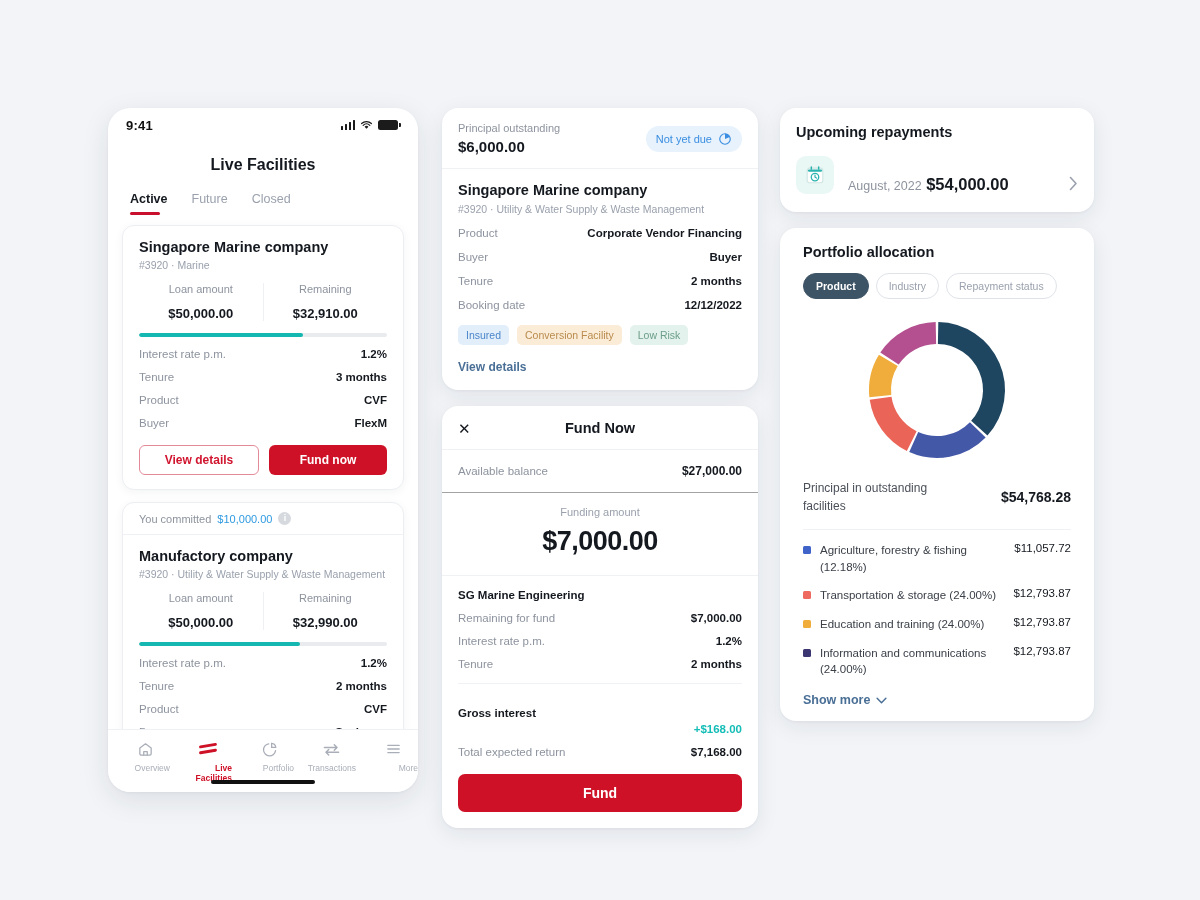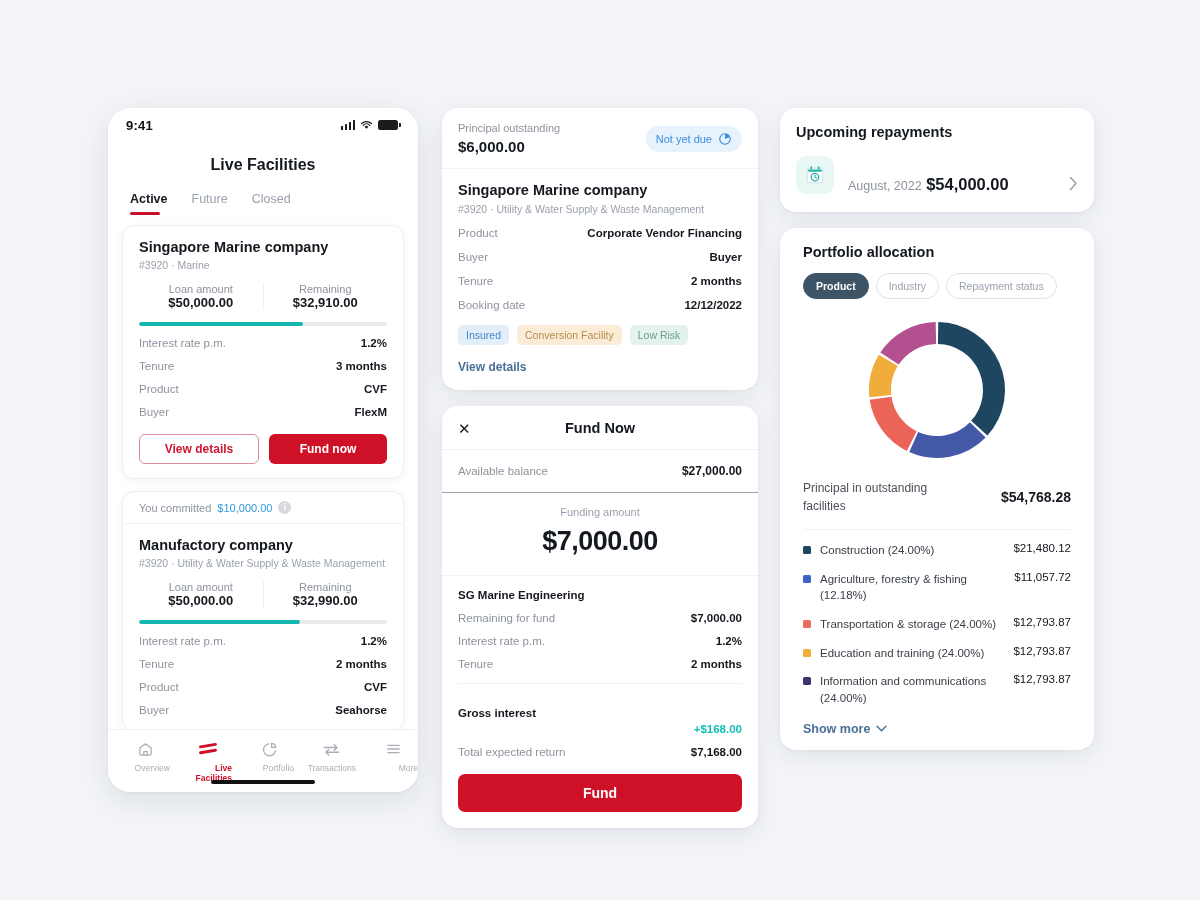--- a/index.html
+++ b/index.html
@@ -71,21 +71,21 @@
     width: 13px; height: 13px; border-radius: 50%; background: #d6d9de;
     color: #fff; font-size: 9px; font-weight: 700; text-align: center; line-height: 13px;
   }
   .fcard-body { padding: 13px 16px 14px; }
   .co-name { font-size: 14.5px; font-weight: 700; color: #14181f; }
   .co-sub { font-size: 10.5px; color: #9aa1ad; margin-top: 4px; }
   .amt-row { display: flex; margin-top: 12px; }
   .amt-col { flex: 1; text-align: center; }
   .amt-col:first-child { border-right: 1px solid #eef0f3; }
   .amt-lbl { font-size: 11px; color: #8d939e; }
-  .amt-val { font-size: 13px; font-weight: 700; color: #14181f; margin-top: 0; }
+  .amt-val { font-size: 13px; font-weight: 700; color: #14181f; margin-top: 11px; }
   .progress { height: 4px; background: #e9ebef; border-radius: 3px; margin-top: 12px; overflow: hidden; }
   .progress > span { display: block; height: 100%; background: #14b8b0; border-radius: 3px; }
   .kv { display: flex; justify-content: space-between; align-items: center; margin-top: 11px; }
   .kv .k { font-size: 11.5px; color: #8d939e; }
   .kv .v { font-size: 11.5px; font-weight: 700; color: #14181f; }
   .btn-row { display: flex; gap: 10px; margin-top: 16px; }
   .btn {
     flex: 1; height: 30px; border-radius: 6px; font-size: 12px; font-weight: 700;
     display: flex; align-items: center; justify-content: center; cursor: pointer;
   }
@@ -486,25 +486,20 @@
           </svg>
       </div>
 
       <div class="pa-total">
         <span class="k">Principal in outstanding facilities</span>
         <span class="v">$54,768.28</span>
       </div>
 
       <div id="legend">
           <div class="leg">
-            <span class="sw" style="background: rgb(31, 70, 97);"></span>
-            <span class="nm">Construction (24.00%)</span>
-            <span class="am">$21,480.12</span>
-          </div>
-          <div class="leg">
             <span class="sw" style="background: rgb(63, 99, 201);"></span>
             <span class="nm">Agriculture, forestry &amp; fishing (12.18%)</span>
             <span class="am">$11,057.72</span>
           </div>
           <div class="leg">
             <span class="sw" style="background: rgb(238, 106, 94);"></span>
             <span class="nm">Transportation &amp; storage (24.00%)</span>
             <span class="am">$12,793.87</span>
           </div>
           <div class="leg">

